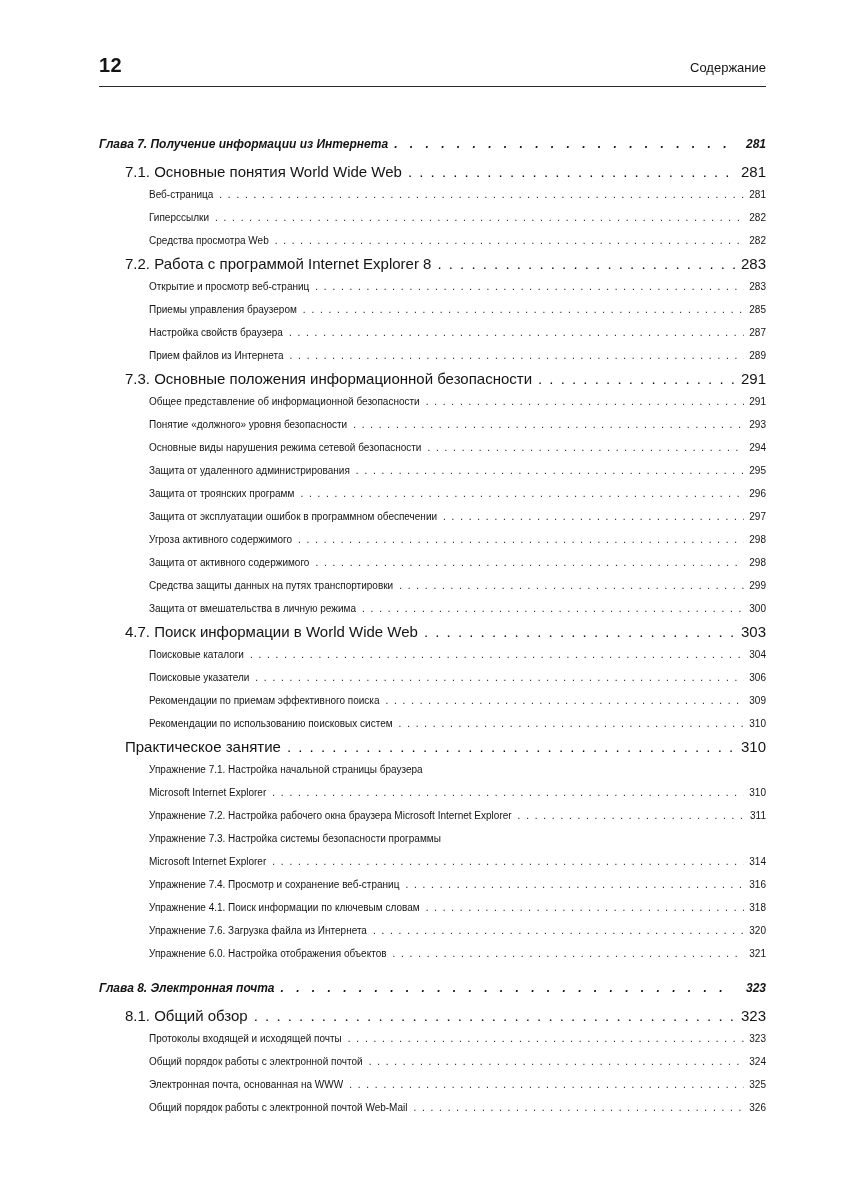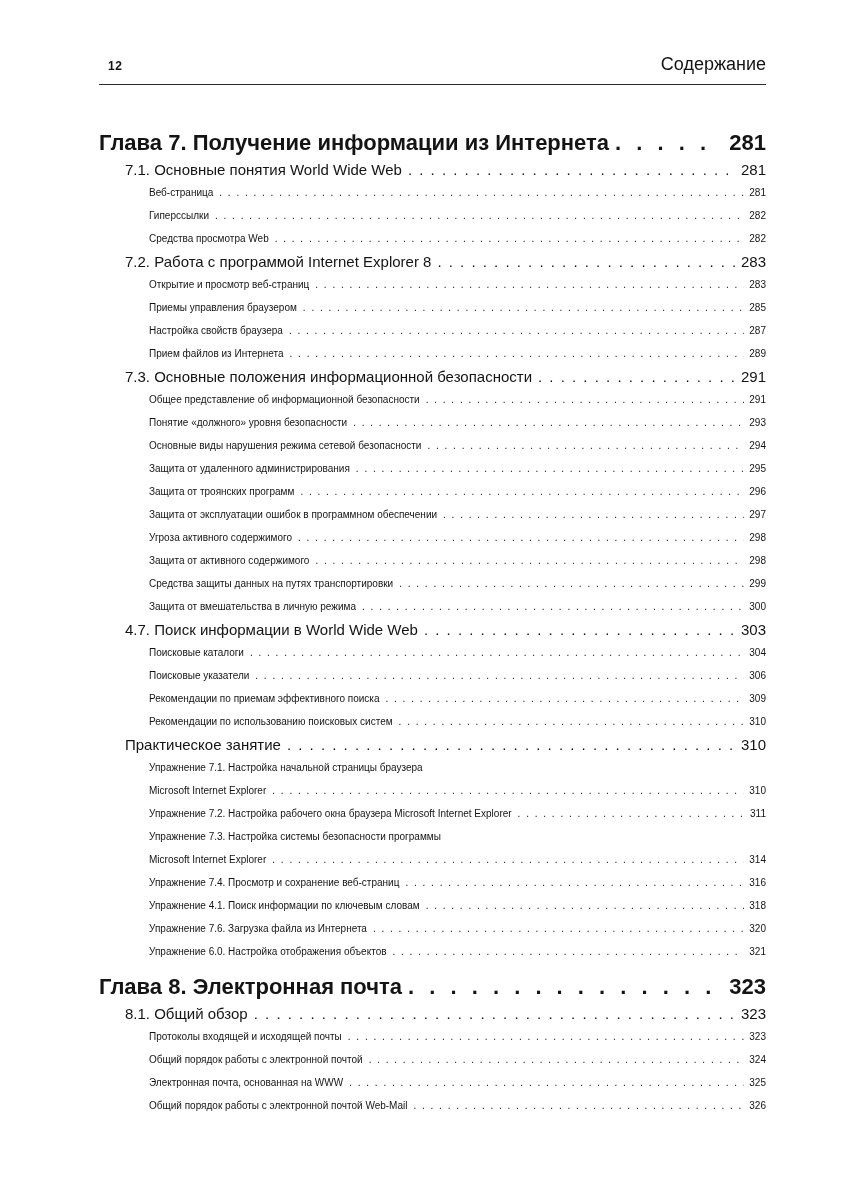--- a/index.html
+++ b/index.html
@@ -7,35 +7,35 @@
     width:849px; height:1200px; box-sizing:border-box;
     padding:54px 83px 0 99px;
     font-family:"Liberation Sans", sans-serif;
     color:#141414; background:#ffffff;
     overflow:hidden;
   }
   .header {
     display:flex; justify-content:space-between; align-items:baseline;
     padding-bottom:9px; border-bottom:1.5px solid #2a2a2a;
   }
-  .header .page-num { font-weight:bold; font-size:12px; letter-spacing:0.5px;margin-left:9px; }
-  .header .header-title { font-size:18px; }
+  .header .page-num { font-weight:bold; font-size:20px; letter-spacing:0.5px; }
+  .header .header-title { font-size:13px; }
 
   .toc { margin-top:44px; }
   .toc-row { }
   .toc-line { display:flex; align-items:baseline; }
   .title { white-space:nowrap; }
   .leader { flex:1 1 auto; overflow:hidden; white-space:nowrap; margin:0 5px 0 6px; }
   .leader::after {
     content:". . . . . . . . . . . . . . . . . . . . . . . . . . . . . . . . . . . . . . . . . . . . . . . . . . . . . . . . . . . . . . . . . . . . . . . . . . . . . . . . . . . . . . . . . . . . . . . . . . . .";
     letter-spacing:1.5px;
   }
   .pagenum { white-space:nowrap; text-align:center; }
 
-  .chapter { font-weight:bold; font-size:22px; line-height:27px; margin-top:10px; margin-bottom:2px; }
+  .chapter { font-weight:bold; font-size:12px; line-height:27px; margin-top:10px; margin-bottom:2px;font-style:italic; }
   .chapter .leader::after { letter-spacing:4.5px; }
   .chapter .pagenum { padding-left:8px; }
   .chapter:first-child { margin-top:0; }
 
   .section { padding-left:26px; font-size:15px; line-height:23px; }
   .sub     { padding-left:50px; font-size:10px; line-height:23px; }
 </style>
 </head>
 <body>
 

